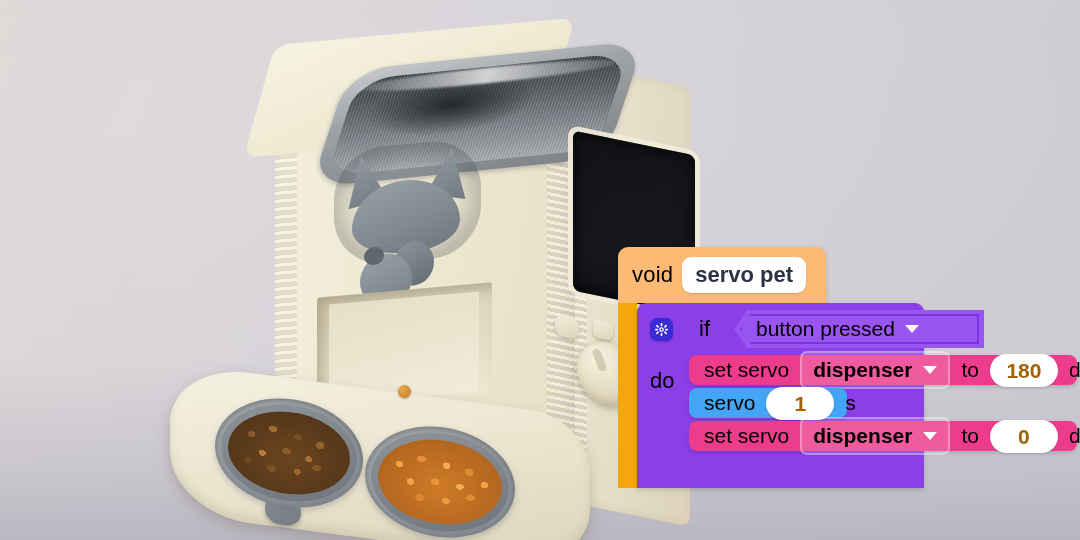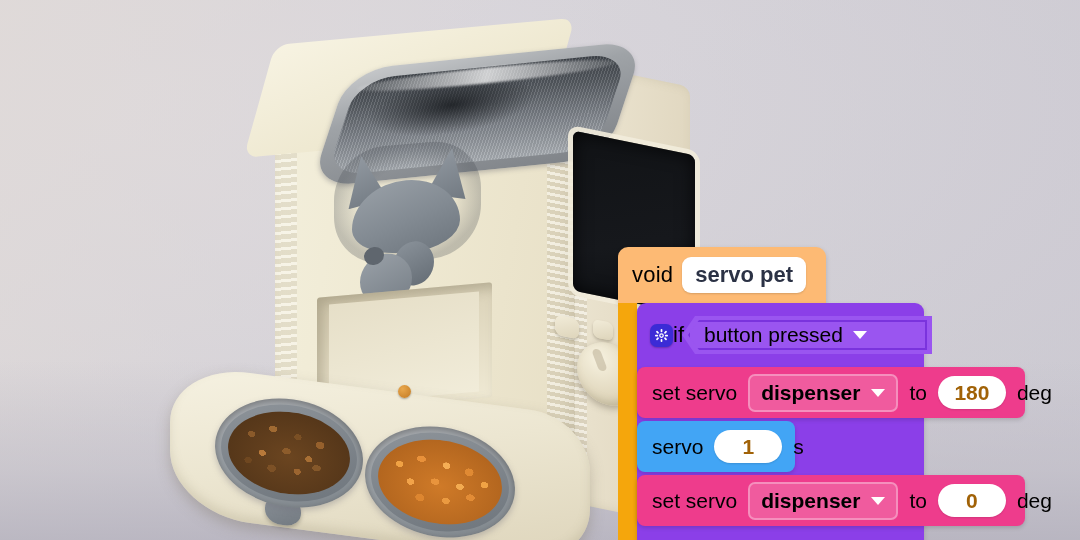--- a/index.html
+++ b/index.html
@@ -192,21 +192,21 @@
   .fn-input{background:#ffffff;color:#2b3245;border-radius:9px;
     padding:7px 13px;font-size:22px;font-weight:bold;line-height:1;
     box-shadow:0 1px 2px rgba(0,0,0,.15);}
   .fn-wrap{position:relative;display:flex;}
   .fn-spine{width:19px;background:#f5a60c;flex:none;}
   .fn-contents{flex:1;}
 
   
   .ifblk{position:relative;width:287px;background:#8b3fe8;
     border-radius:9px 9px 0 0;box-shadow:0 2px 5px rgba(0,0,0,.16);}
-  .if-row{display:flex;align-items:center;gap:0;height:64px;padding-left:13px;}
+  .if-row{display:flex;align-items:center;gap:26px;height:52px;padding-left:13px;}
   .gear{width:23px;height:23px;border-radius:7px;background:#3b2bd6;
     display:flex;align-items:center;justify-content:center;flex:none;
     box-shadow:0 1px 2px rgba(0,0,0,.25);}
   .if-text{font-size:22px;}
   .bool-slot{position:relative;height:38px;min-width:200px;
     background:#9a55f0;
     clip-path:polygon(13px 0, 100% 0, 100% 100%, 13px 100%, 0 50%);
     display:flex;align-items:center;padding-left:22px;padding-right:28px;
     margin-left:-2px;}
   .bool-inner{position:absolute;left:6px;top:4px;right:5px;bottom:4px;
@@ -215,21 +215,21 @@
   .bool-label{position:relative;z-index:2;font-size:21px;display:flex;align-items:center;gap:10px;}
   .caret{width:0;height:0;border-left:7px solid transparent;border-right:7px solid transparent;
     border-top:8px solid #ffffff;display:inline-block;}
   .do-row{display:flex;}
   .do-label{width:52px;flex:none;font-size:22px;padding-left:13px;padding-top:13px;box-sizing:border-box;}
   .do-stack{flex:1;}
   .if-foot{height:34px;background:#8b3fe8;width:287px;border-radius:0 0 9px 9px;}
 
   
   .stmt{position:relative;display:flex;align-items:center;gap:11px;
-    height:51px;padding:0 15px;border-radius:8px;
+    height:30px;padding:0 15px;border-radius:8px;
     box-shadow:0 2px 4px rgba(0,0,0,.15);margin-bottom:3px;}
   .pinkblk{background:#ee3c8c;}
   .blueblk{background:#42a5f5;}
   .stmt-text{font-size:21px;white-space:nowrap;}
   .dd{background:rgba(255,255,255,.16);border:2px solid rgba(255,255,255,.32);
     border-radius:7px;padding:5px 11px;font-size:21px;font-weight:bold;
     display:flex;align-items:center;gap:11px;}
   .numfield{background:#ffffff;color:#a16207;border-radius:20px;
     min-width:38px;text-align:center;padding:6px 15px;font-size:21px;font-weight:bold;
     line-height:1;box-shadow:0 1px 2px rgba(0,0,0,.12);}
@@ -336,20 +336,21 @@
             <span class="bool-slot">
               <span class="bool-inner"></span>
               <span class="bool-label">
                 <span>button pressed</span>
                 <span class="caret"></span>
               </span>
             </span>
           </div>
 
           <div class="do-row">
+            <span class="do-label">do</span>
             <div class="do-stack">
 
               <div class="stmt pinkblk w-servo">
                 <span class="stmt-text">set servo</span>
                 <span class="dd">
                   <span>dispenser</span>
                   <span class="caret"></span>
                 </span>
                 <span class="stmt-text">to</span>
                 <span class="numfield">180</span>

